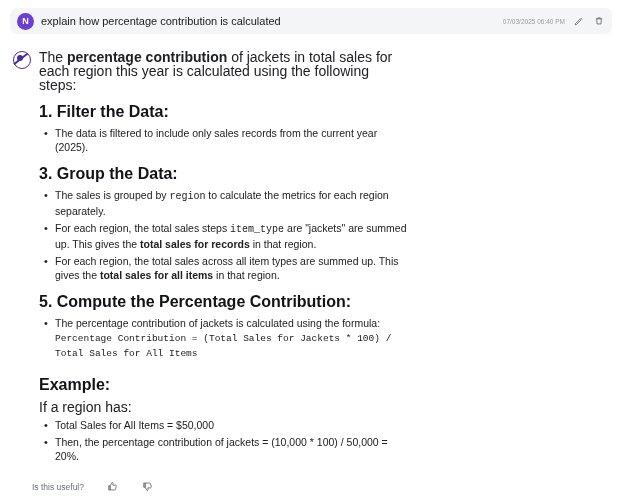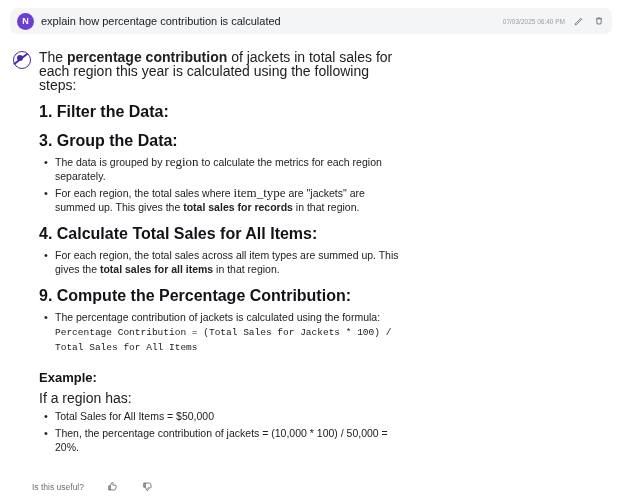--- a/index.html
+++ b/index.html
@@ -119,21 +119,21 @@
   }
   .para strong { font-weight: bold; }
 
   h3.step {
     font-size: 16px;
     font-weight: bold;
     margin: 11px 0 5px 0;
     color: #111317;
   }
   h3.example-head {
-    font-size: 13px;
+    font-size: 16px;
     font-weight: bold;
     margin: 16px 0 6px 0;
     color: #111317;
   }
 
   ul.bullets {
     margin: 0 0 0 0;
     padding-left: 16px;
     list-style: none;
   }
@@ -146,22 +146,22 @@
   }
   ul.bullets li::before {
     content: "\2022";
     position: absolute;
     left: -11px;
     top: 0;
     color: #202124;
     font-size: 11px;
   }
   code, .code {
-    font-family: Liberation Serif, serif;
-    font-size: 13px;
+    font-family: Liberation Mono, monospace;
+    font-size: 10px;
     background: transparent;
     color: #202124;
   }
   .codeblock {
     font-family: "Liberation Mono", monospace;
     font-size: 9.5px;
     line-height: 13px;
   }
 
   
@@ -215,36 +215,38 @@
 
   <div class="answer">
     <div class="bot-avatar"></div>
     <div class="answer-body">
 
       <p class="para">
         <span>The </span><strong>percentage contribution</strong><span> of jackets in total sales for each region this year is calculated using the following steps:</span>
       </p>
 
       <h3 class="step">1. Filter the Data:</h3>
+      <ul class="bullets">
+        <li><span>The data is filtered to include only sales records from the current year (2025).</span></li>
+      </ul>
 
       <h3 class="step">3. Group the Data:</h3>
       <ul class="bullets">
-        <li><span>The data is grouped by </span><code>region</code><span> to calculate the metrics for each region separately.</span></li>
-      </ul>
-
-      <ul class="bullets">
-        <li><span>For each region, the total sales where </span><code>item_type</code><span> are "jackets" are summed up. This gives the </span><strong>total sales for records</strong><span> in that region.</span></li>
-      </ul>
-
-      <h3 class="step">4. Calculate Total Sales for All Items:</h3>
+        <li><span>The sales is grouped by </span><code>region</code><span> to calculate the metrics for each region separately.</span></li>
+      </ul>
+
+      <ul class="bullets">
+        <li><span>For each region, the total sales steps </span><code>item_type</code><span> are "jackets" are summed up. This gives the </span><strong>total sales for records</strong><span> in that region.</span></li>
+      </ul>
+
       <ul class="bullets">
         <li><span>For each region, the total sales across all item types are summed up. This gives the </span><strong>total sales for all items</strong><span> in that region.</span></li>
       </ul>
 
-      <h3 class="step">9. Compute the Percentage Contribution:</h3>
+      <h3 class="step">5. Compute the Percentage Contribution:</h3>
       <ul class="bullets">
         <li><span>The percentage contribution of jackets is calculated using the formula: </span><span class="codeblock">Percentage Contribution = (Total Sales for Jackets * 100) / Total Sales for All Items</span></li>
       </ul>
 
       <h3 class="example-head">Example:</h3>
       <p class="para">If a region has:</p>
       <ul class="bullets">
         <li><span>Total Sales for All Items = $50,000</span></li>
         <li><span>Then, the percentage contribution of jackets = (10,000 * 100) / 50,000 = 20%.</span></li>
       </ul>

